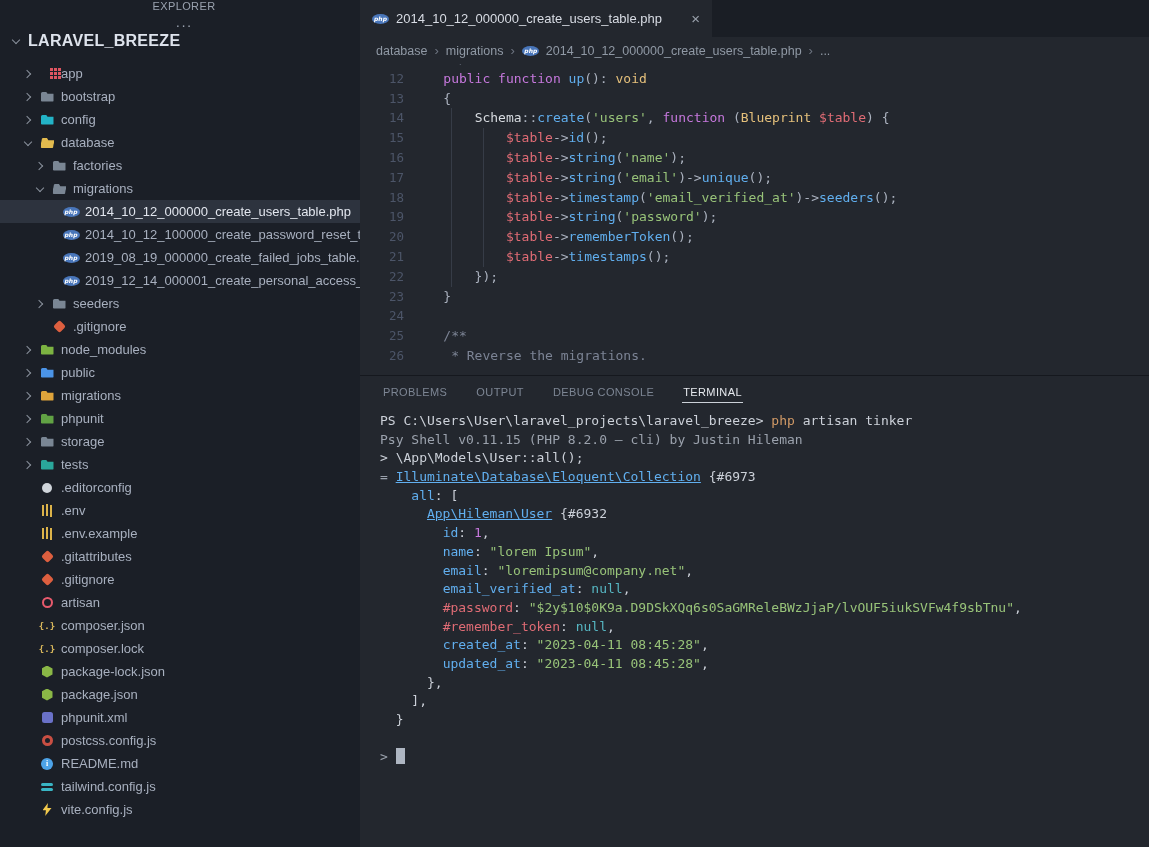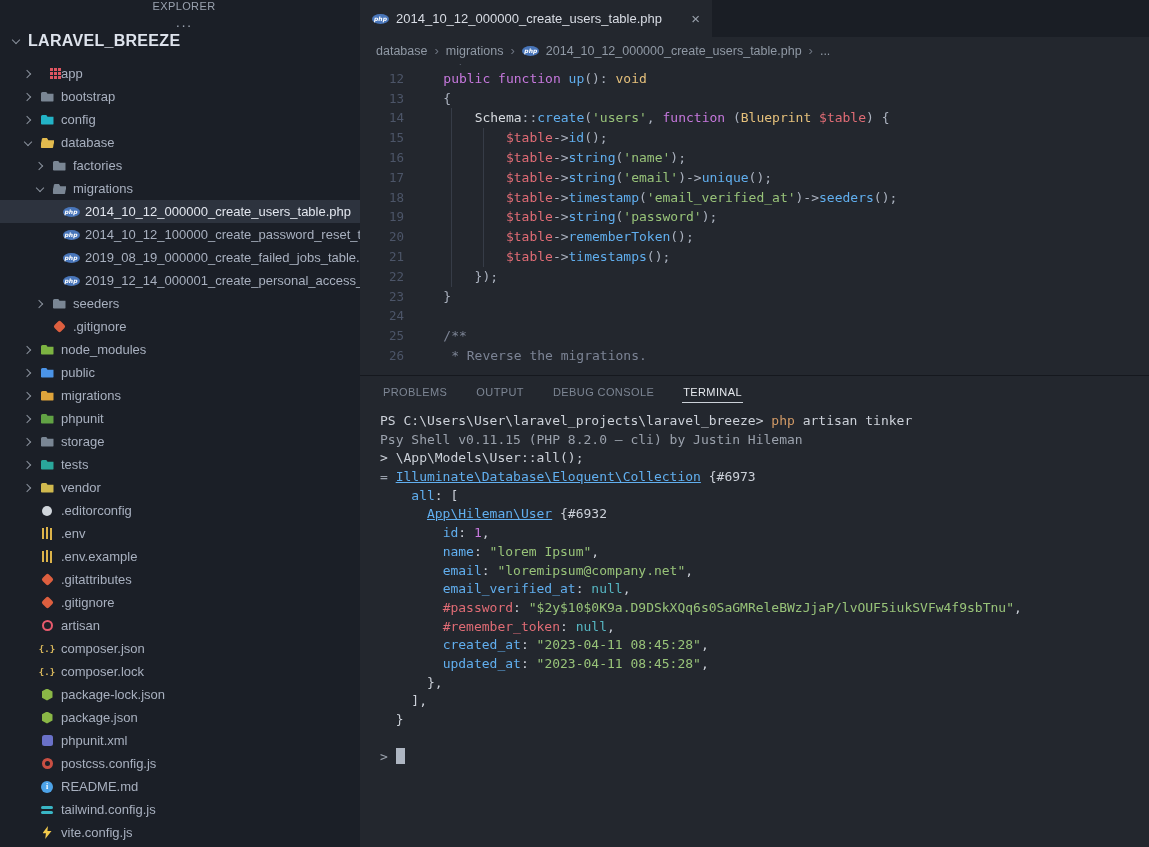--- a/index.html
+++ b/index.html
@@ -175,25 +175,20 @@
         <span class="chev right"></span>
         <span class="icon folder" style="--c: #7a8694;"></span>
         <span class="label">storage</span>
       </div>
       <div class="row" style="padding-left: 18px;">
         <span class="chev right"></span>
         <span class="icon folder" style="--c: #2aa79b;"></span>
         <span class="label">tests</span>
       </div>
       <div class="row" style="padding-left: 18px;">
-        <span class="chev right"></span>
-        <span class="icon folder" style="--c: #d0b94e;"></span>
-        <span class="label">vendor</span>
-      </div>
-      <div class="row" style="padding-left: 18px;">
         <span class="chev none"></span>
         <span class="icon dot" style="--c: #dfe5ea;"></span>
         <span class="label">.editorconfig</span>
       </div>
       <div class="row" style="padding-left: 18px;">
         <span class="chev none"></span>
         <span class="icon sliders" style="--c: #dcb34a;"></span>
         <span class="label">.env</span>
       </div>
       <div class="row" style="padding-left: 18px;">

